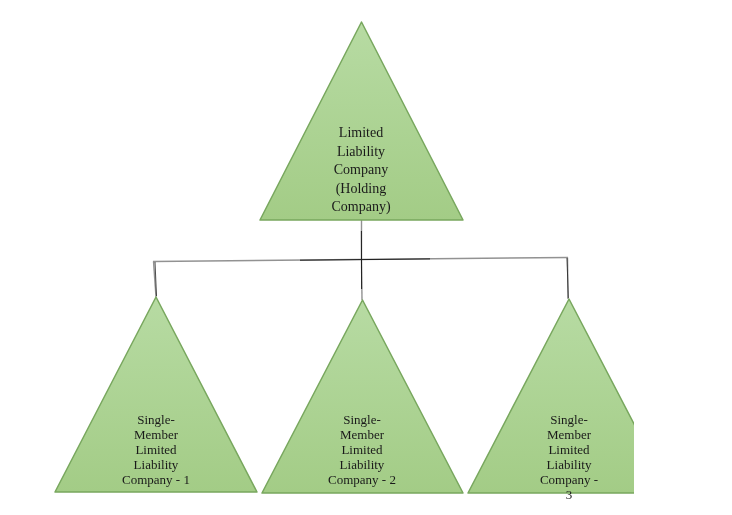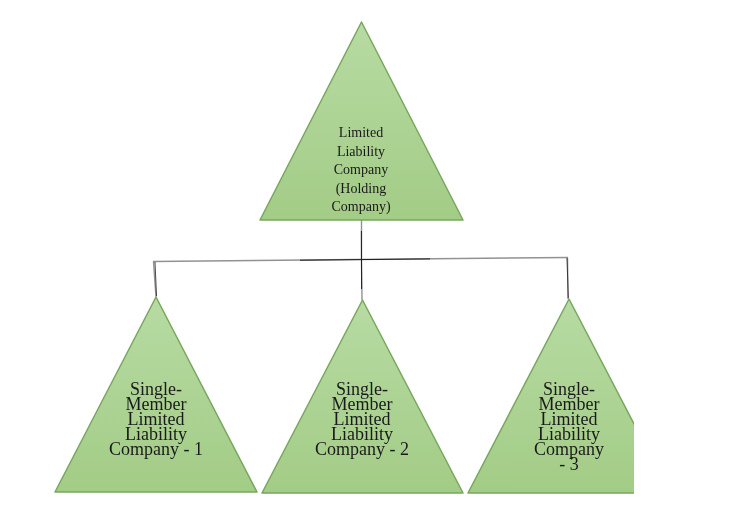--- a/index.html
+++ b/index.html
@@ -28,22 +28,22 @@
     color: #1a1a1a;
     pointer-events: none;
   }
   .tri-label.root {
     left: 361px;
     top: 124px;
     font-size: 14px;
     line-height: 18.6px;
   }
   .tri-label.child {
-    top: 382px;
-    font-size: 18px;
+    top: 412px;
+    font-size: 13px;
     line-height: 15px;
   }
   .tri-label.c1 { left: 156px; }
   .tri-label.c2 { left: 362px; }
   .tri-label.c3 { left: 569px; }
 </style>
 </head>
 <body>
 
 <div class="canvas">

